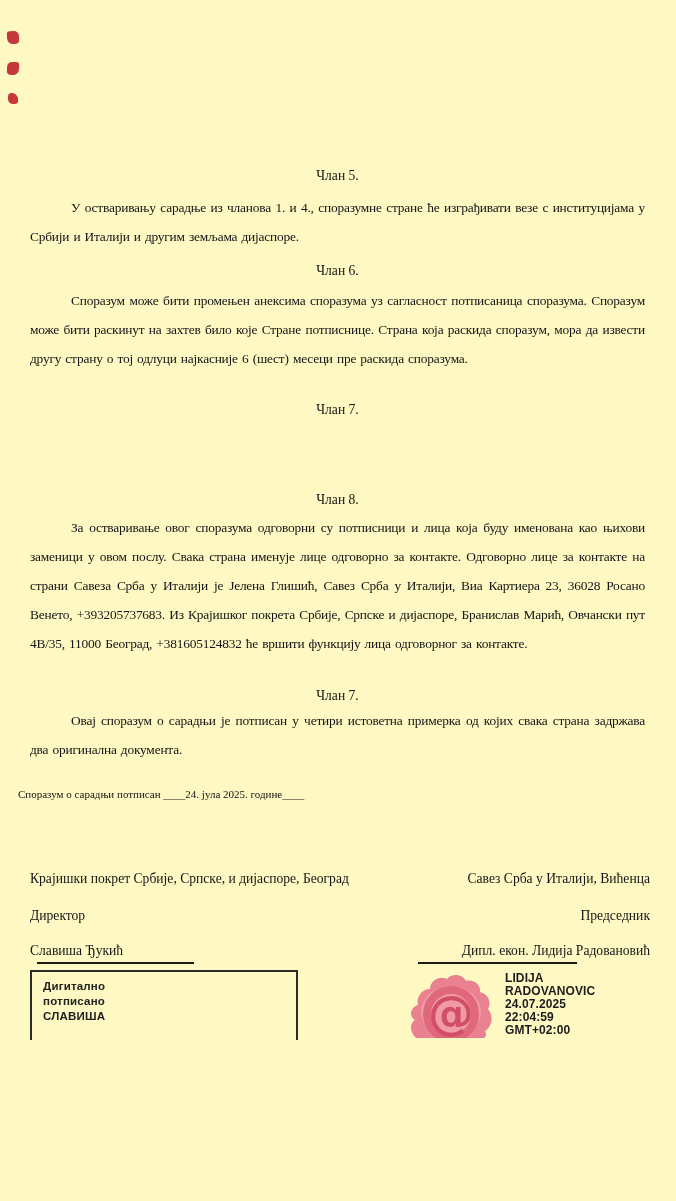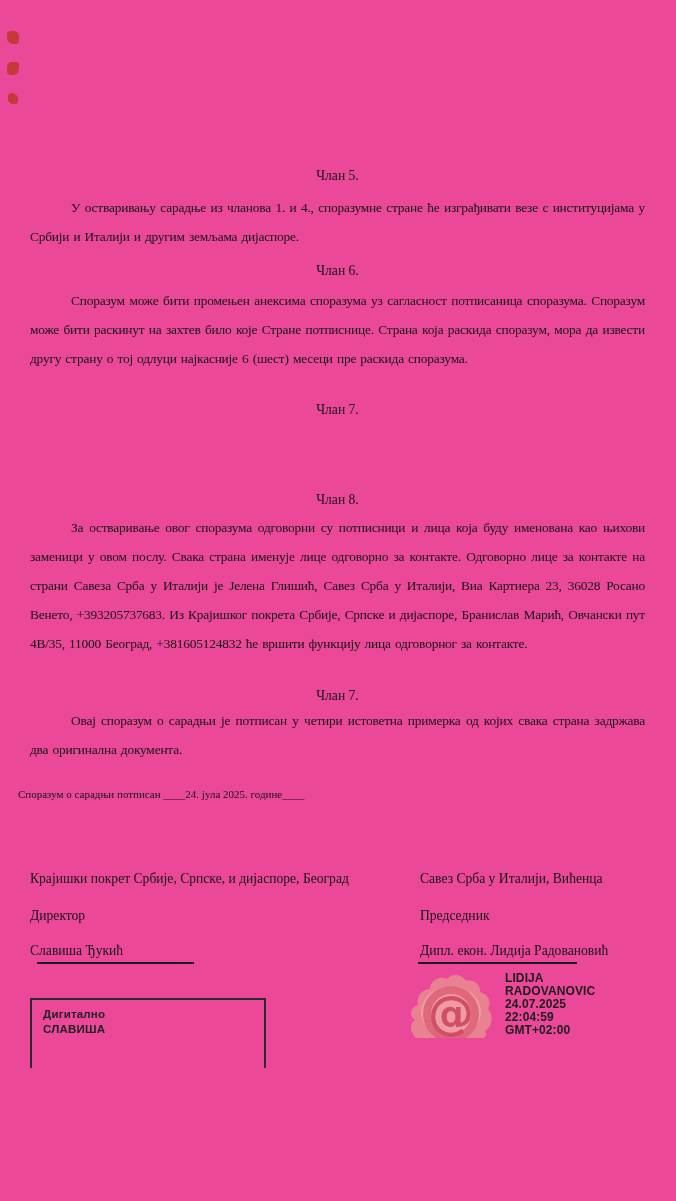--- a/index.html
+++ b/index.html
@@ -1,36 +1,36 @@
 <!DOCTYPE html>
 <html><head>
 <meta charset="utf-8">
 <style>
   html,body{margin:0;padding:0;background:#ffffff;}
   .page{
-    position:relative;width:676px;height:1201px;background:#ec4899;
+    position:relative;width:676px;height:1201px;background:#fef9c3;
     font-family:"Liberation Serif","DejaVu Serif",serif;color:#141414;
     overflow:hidden;
   }
   .abs{position:absolute;margin:0;}
   .heading{left:30px;width:615px;text-align:center;font-size:13.6px;line-height:29px;}
   .para{
     left:30px;width:615px;text-align:justify;text-align-last:left;
     font-size:13.4px;line-height:29px;text-indent:41px;letter-spacing:-0.2px;word-spacing:1px;
   }
   .plain{left:18px;width:615px;font-size:11px;line-height:29px;font-family:Liberation Serif, serif;}
   .sigtext{font-size:13.6px;line-height:29px;margin-top:28px;}
   .sig-left{left:30px;width:385px;}
-  .sig-right{left:420px;width:230px;}
+  .sig-right{left:420px;width:230px;text-align:right;}
   .sigline{height:2px;background:#1a1a1a;top:962px;}
   .sigline-left{left:37px;width:157px;}
   .sigline-right{left:418px;width:159px;}
   .digibox{
-    left:30px;top:970px;width:236px;height:70px;
-    border:2px solid #2b2b2b;border-bottom:none;box-sizing:border-box;margin-top:28px;
+    left:30px;top:970px;width:268px;height:70px;
+    border:2px solid #2b2b2b;border-bottom:none;box-sizing:border-box;
   }
   .digibox-text{
     margin:7px 0 0 11px;font-family:"Liberation Sans",sans-serif;
     font-size:11.5px;font-weight:600;line-height:15px;color:#212121;letter-spacing:0.2px;
   }
   .stamp-wrap{left:406px;top:972px;width:92px;height:66px;}
   .stamp-text{
     left:505px;top:972px;width:140px;
     font-family:"Liberation Sans",sans-serif;font-size:12px;font-weight:600;
     line-height:13px;color:#1c1c1c;letter-spacing:0.1px;
@@ -73,20 +73,21 @@
 
   <div class="abs sigtext sig-left" style="top:908px">Славиша Ђукић</div>
   <div class="abs sigtext sig-right" style="top:908px">Дипл. екон. Лидија Радовановић</div>
 
   <div class="abs sigline sigline-left"></div>
   <div class="abs sigline sigline-right"></div>
 
   <div class="abs digibox">
     <div class="digibox-text">
       <div>Дигитално</div>
+      <div>потписано</div>
       <div>СЛАВИША</div>
     </div>
   </div>
 
   <div class="abs stamp-wrap">
     <svg width="92" height="66" viewBox="0 0 92 66" xmlns="http://www.w3.org/2000/svg">
       <defs>
         <clipPath id="blobClip">
           <path d="M10 66 C4 60 3 52 9 48 C2 44 5 35 12 33 C10 25 16 17 24 17 C24 9 33 3 41 7 C46 1 56 2 60 9 C68 7 75 13 74 20 C82 22 86 30 82 37 C88 44 86 55 79 59 C81 62 80 65 78 66 Z"></path>
         </clipPath>

